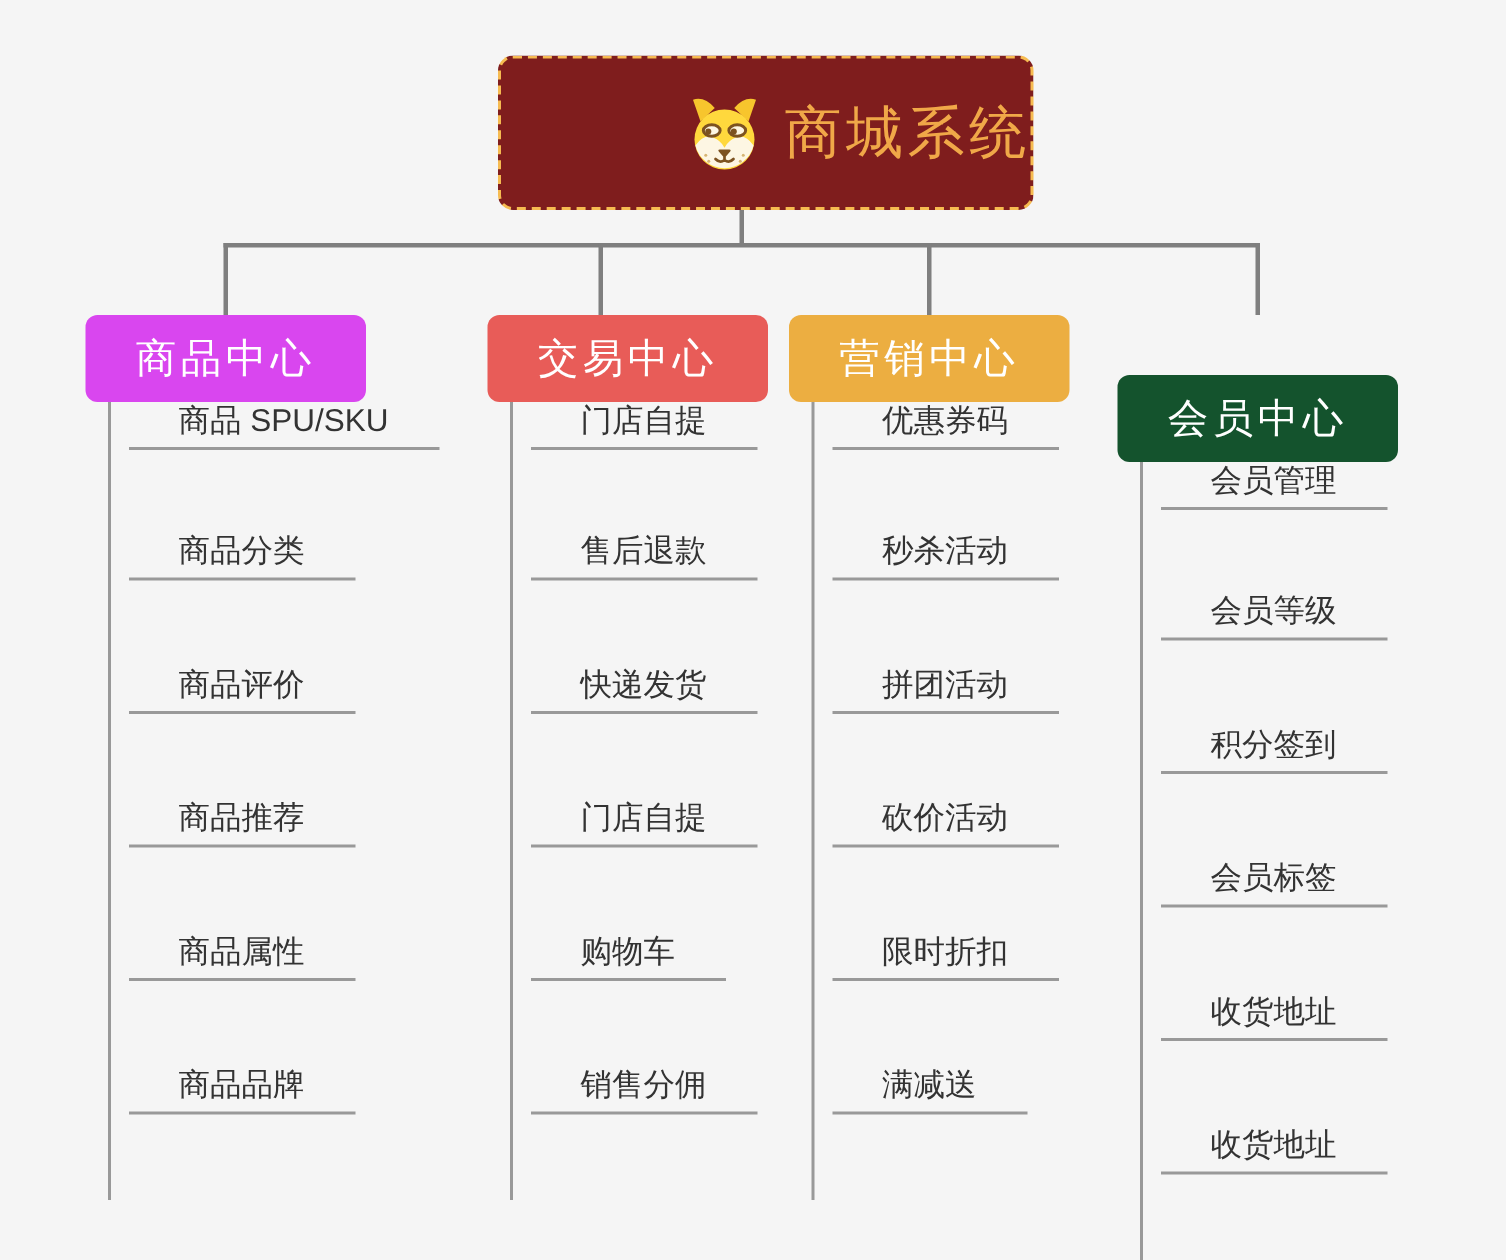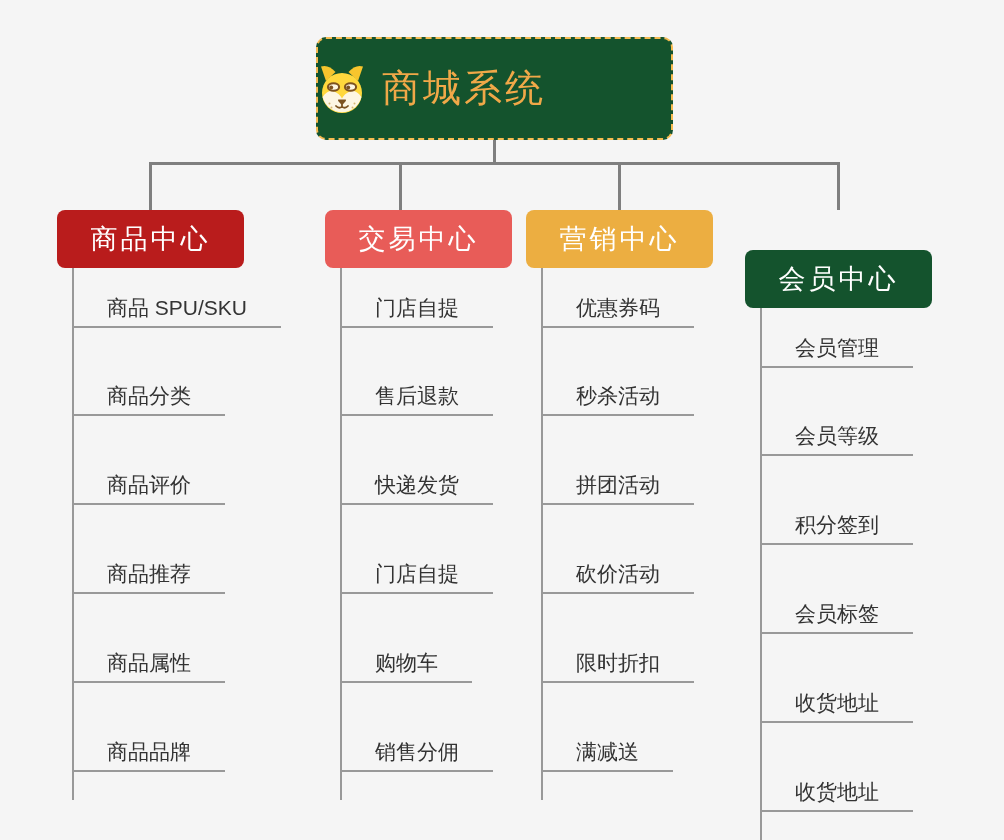--- a/index.html
+++ b/index.html
@@ -8,27 +8,27 @@
     background:#f5f5f5;
   }
   .canvas{
     position:relative;
     width:1004px;height:840px;
     background:#f5f5f5;
     overflow:hidden;
   }
   
   .root-node{
-    position:absolute;left:316px;top:37px;
+    position:absolute;left:332px;top:37px;
     width:357px;height:103px;
-    background:#14532d;
+    background:#7f1d1d;
     border:2px dashed #f6bb51;
     border-radius:10px;
     box-sizing:border-box;
-    display:flex;align-items:center;justify-content:flex-start;
+    display:flex;align-items:center;justify-content:flex-end;
     gap:16px;
   }
   .root-title{
     font-size:38px;
     letter-spacing:3px;
     color:#f0a848;
   }
   .doge{width:48px;height:52px;display:block;}
   
   .conn{position:absolute;background:#7f7f7f;}
@@ -44,21 +44,21 @@
     display:flex;align-items:center;justify-content:center;
     box-sizing:border-box;
   }
   .branch-items{
     margin-left:15px;
     border-left:2px solid #999999;
     width:max-content;
   }
   .item-row{
     height:89px;
-    display:flex;align-items:center;
+    display:flex;align-items:flex-start;margin-left:12px;
   }
   .item-row.first{height:87px;}
   .item-label{
     display:inline-block;
     padding:0 34px 4px 33px;
     border-bottom:2px solid #999999;
     font-size:21px;
     line-height:1.25;
     color:#333333;
     white-space:nowrap;
@@ -87,21 +87,21 @@
       <circle cx="34.5" cy="44.5" r="1" fill="#d6b573"></circle>
     </svg>
     <span class="root-title">商城系统</span>
   </div>
 
   <div class="conn v" style="left:493px;top:140px;height:24px;"></div>
   <div class="conn h" style="left:149px;top:162px;width:691px;"></div>
 
   <div id="branches">
   <div class="branch" style="left: 57px;">
-    <div class="branch-header" style="background: #b91c1c;">商品中心</div>
+    <div class="branch-header" style="background: #d946ef;">商品中心</div>
     <div class="branch-items">
           <div class="item-row first">
             <span class="item-label">商品 SPU/SKU</span>
           </div>
           <div class="item-row">
             <span class="item-label">商品分类</span>
           </div>
           <div class="item-row">
             <span class="item-label">商品评价</span>
           </div>

